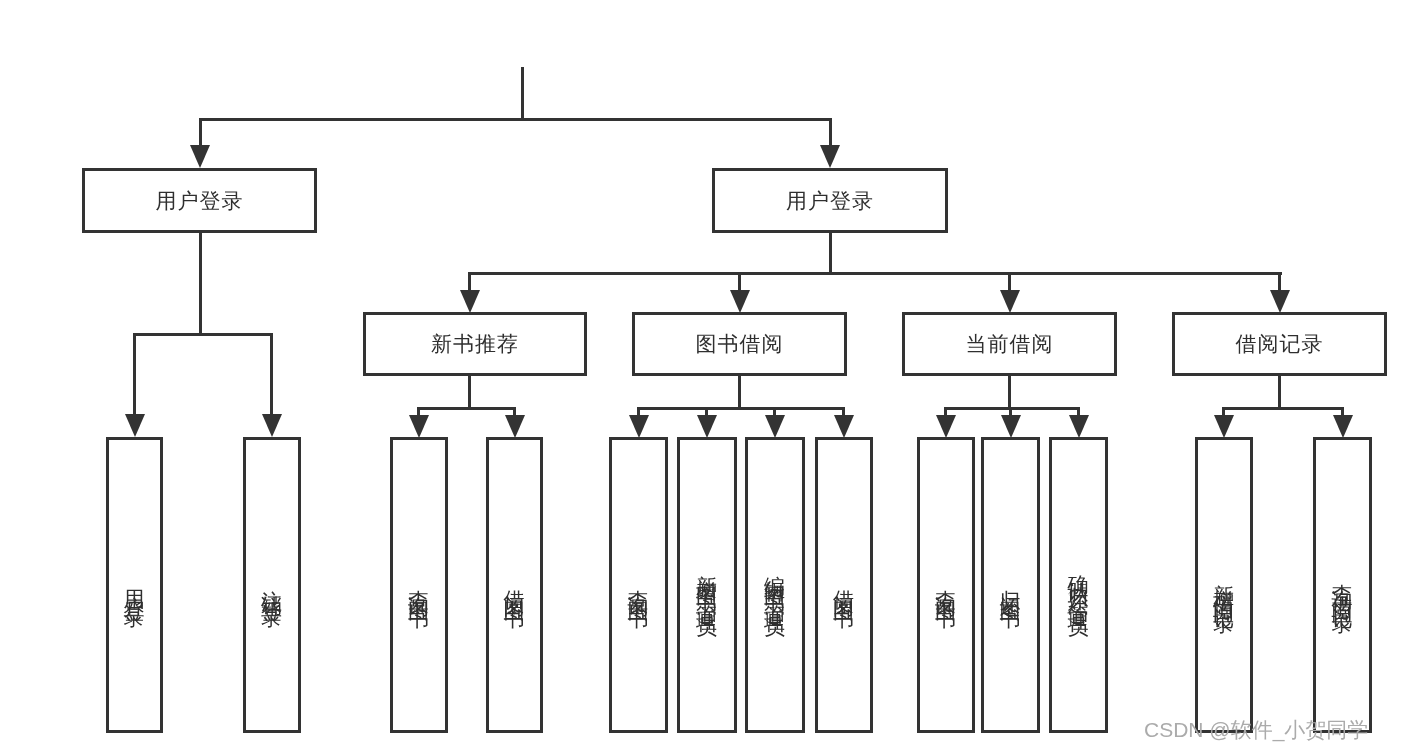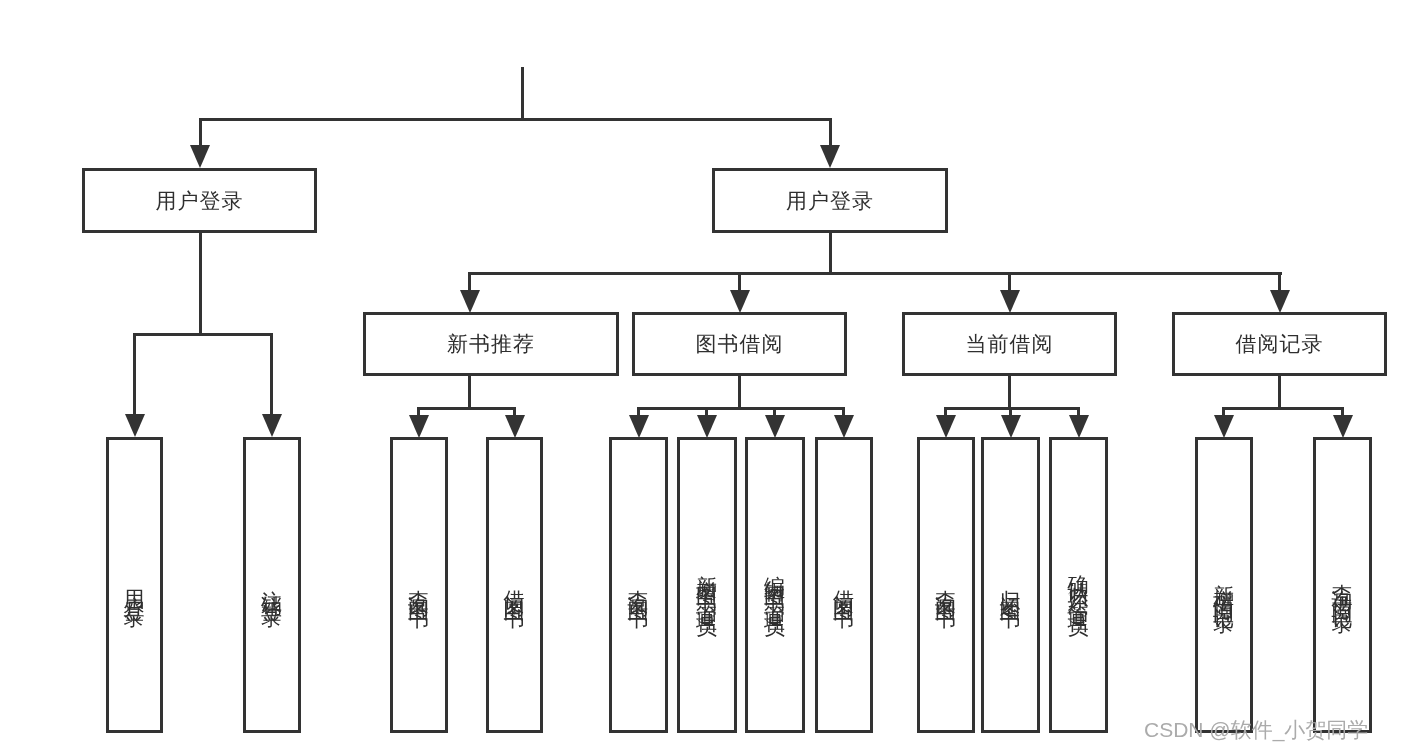--- a/index.html
+++ b/index.html
@@ -32,21 +32,21 @@
     font-size: 21px;
     letter-spacing: 1px;
     white-space: nowrap;
   }
   .box.root  { left: 20px;  top: 14px;  width: 1005px; height: 53px; }
 
   .box.l2a   { left: 82px;  top: 168px; width: 235px;  height: 65px; }
   .box.l2b   { left: 712px; top: 168px; width: 236px;  height: 65px; }
 
   .box.l3    { top: 312px; height: 64px; }
-  .box.l3a   { left: 363px;  width: 256px; }
+  .box.l3a   { left: 363px;  width: 224px; }
   .box.l3b   { left: 632px;  width: 215px; }
   .box.l3c   { left: 902px;  width: 215px; }
   .box.l3d   { left: 1172px; width: 215px; }
 
   .box.leaf  { top: 437px; height: 296px; }
   .leaf .vtext {
     writing-mode: vertical-rl;
     text-orientation: mixed;
     letter-spacing: 6px;
     font-size: 21px;

